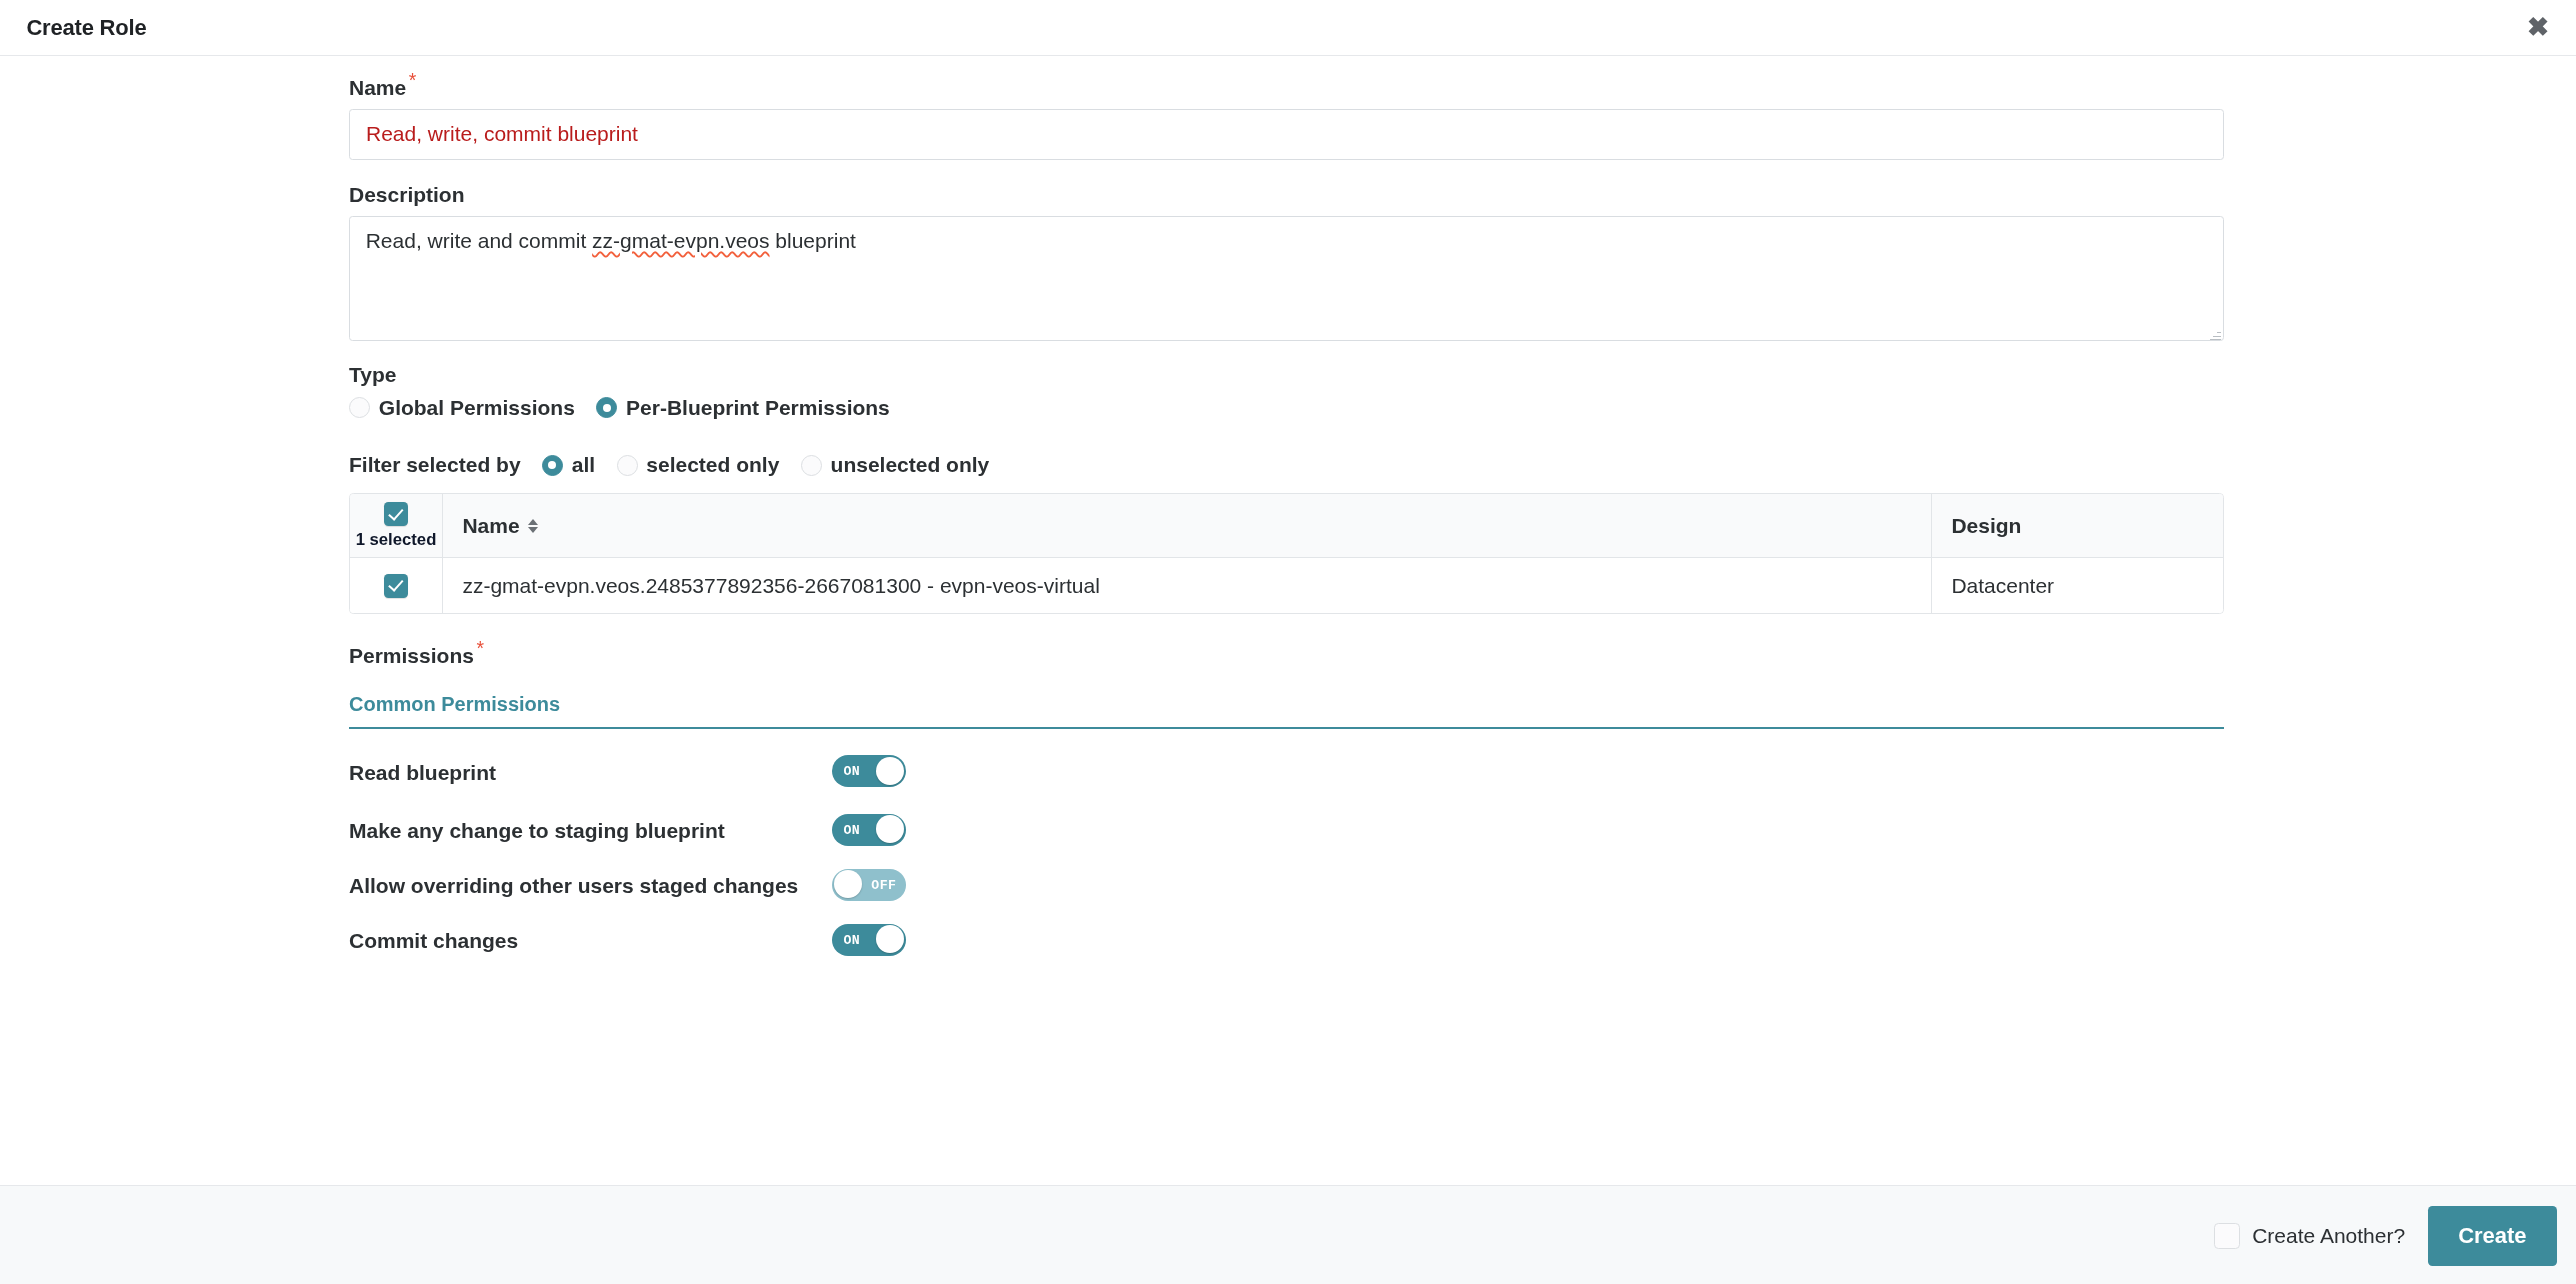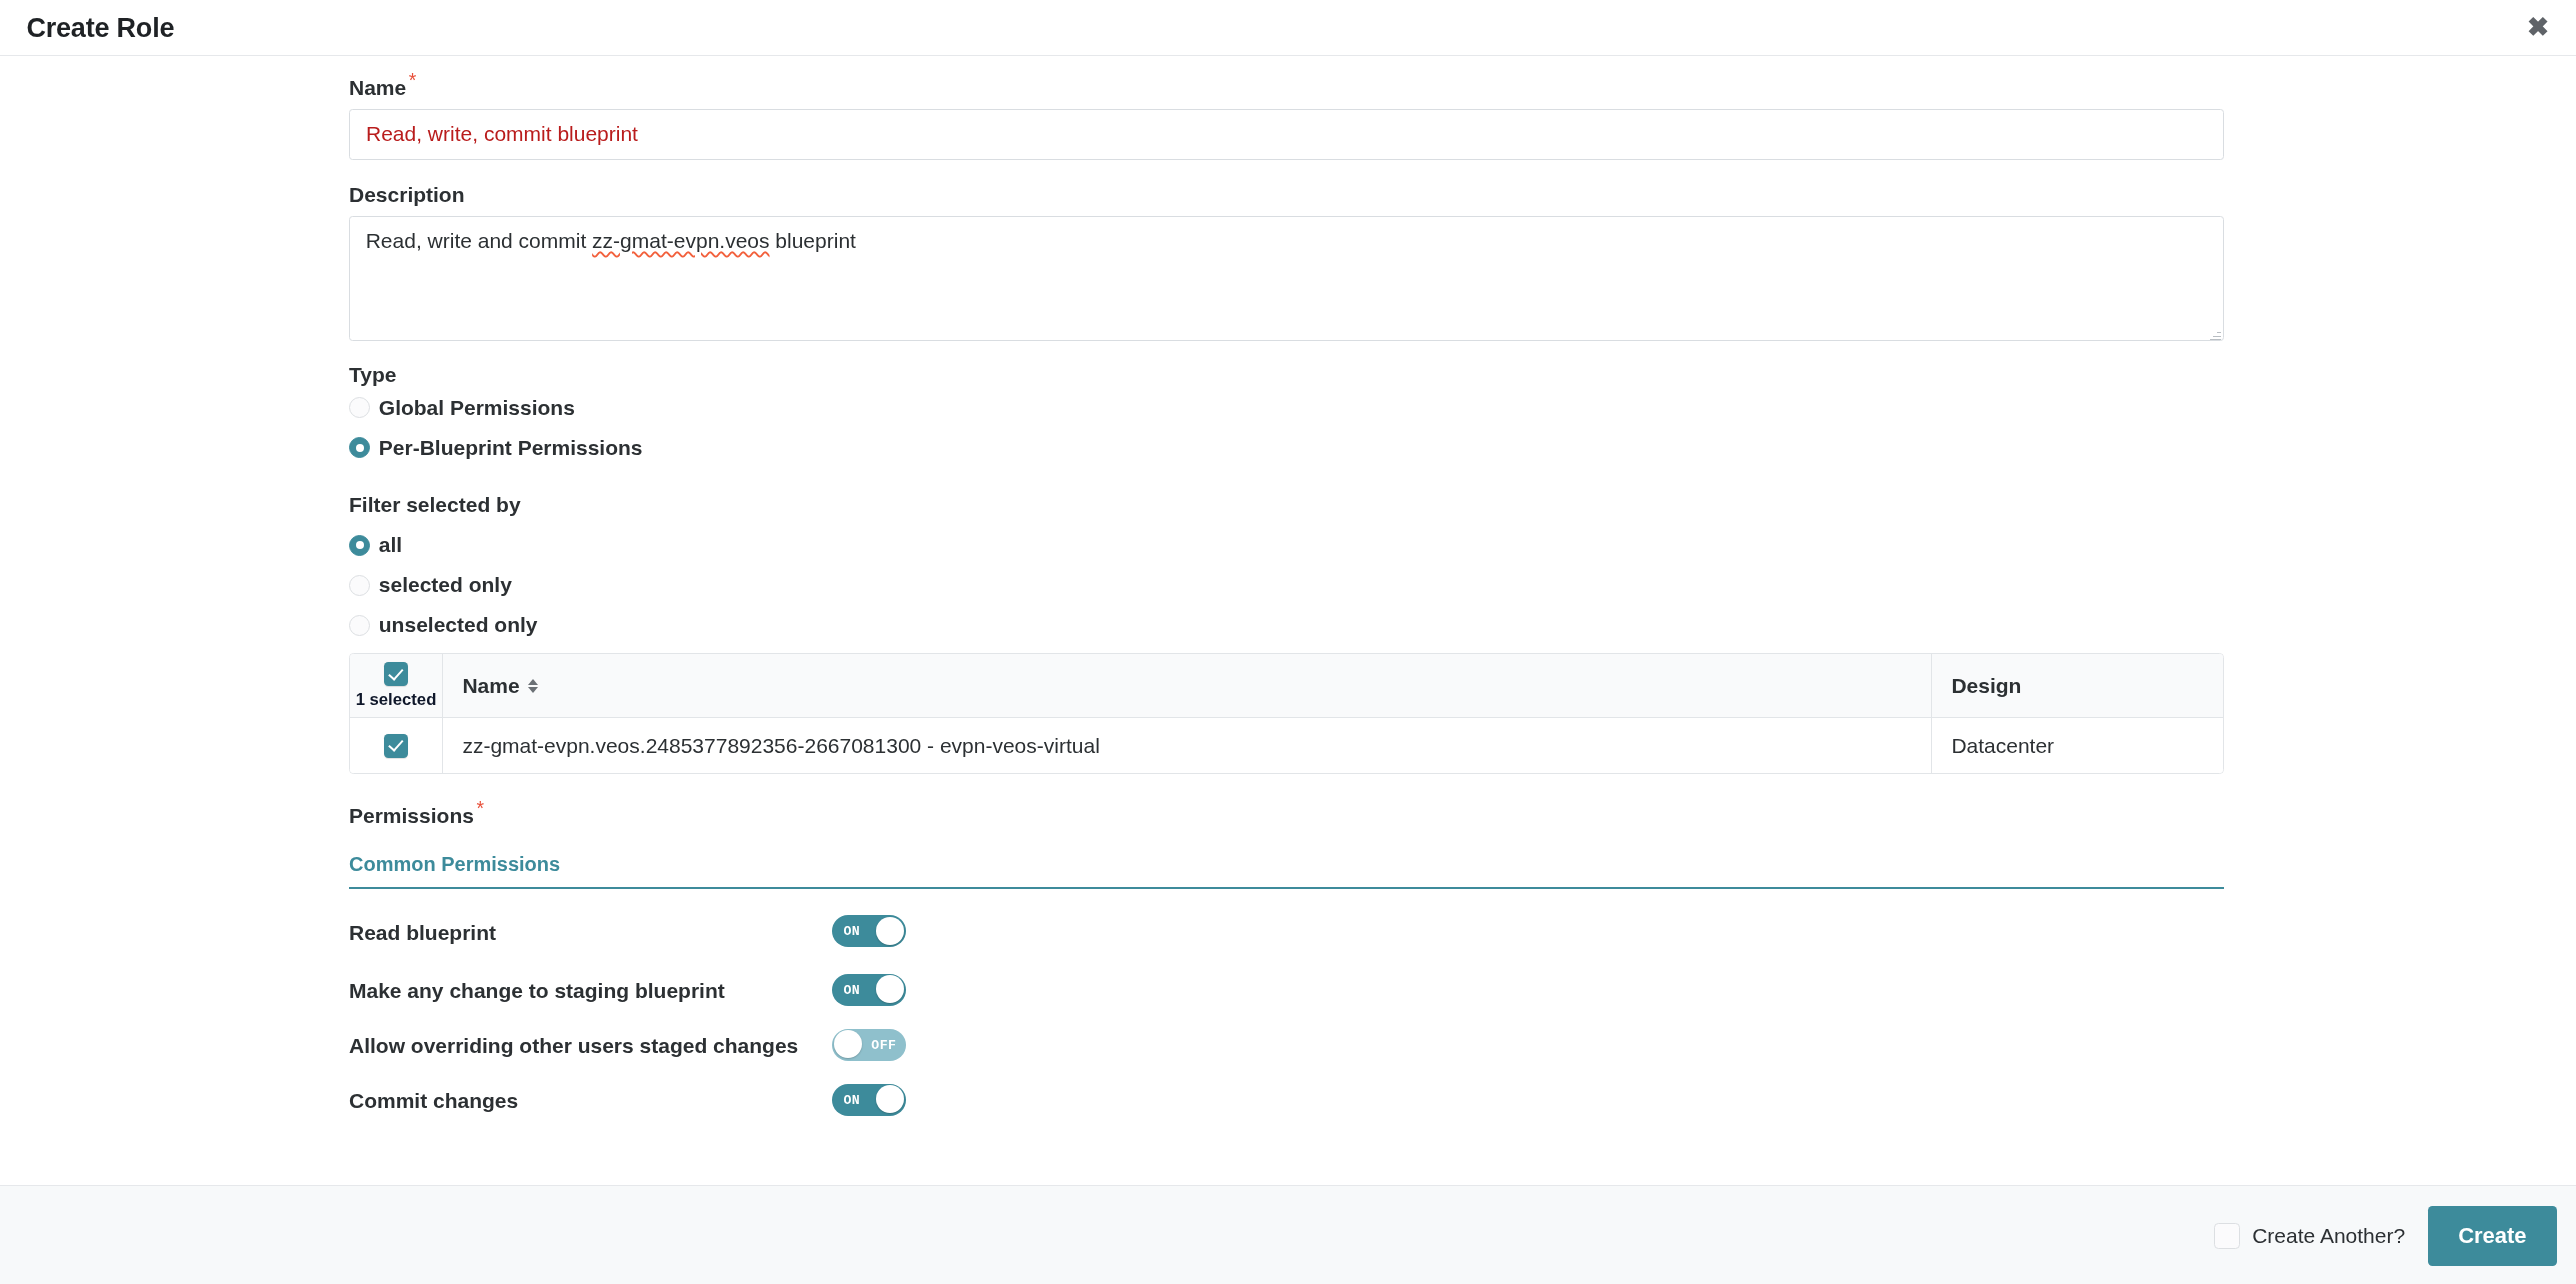--- a/index.html
+++ b/index.html
@@ -24,21 +24,21 @@
     height: 56px;
     border-bottom: 0.9px solid #e6e8eb;
     box-sizing: border-box;
     background: #ffffff;
   }
   .modal-title {
     position: absolute;
     left: 26.4px;
     top: 50%;
     transform: translateY(-50%);
-    font-size: 27px;
+    font-size: 22px;
     font-weight: bold;
     color: #1f2225;
     letter-spacing: -0.2px;
     text-align: right;
   }
   .close-icon {
     position: absolute;
     right: 23px;
     top: 50%;
     transform: translateY(-50%);
@@ -140,23 +140,22 @@
     position: absolute;
     right: 0;
     height: 0.9px;
     background: #b9bec3;
     display: block;
   }
 
   
   .radio-row {
     display: flex;
-    align-items: flex-start;
-    gap: 16px;
-    flex-direction: column;
+    align-items: flex-end;
+    gap: 2px;
   }
   .radio-item {
     display: flex;
     align-items: center;
     cursor: pointer;
     margin-right: 19.4px;
   }
   .radio-mark {
     width: 21px;
     height: 21px;

